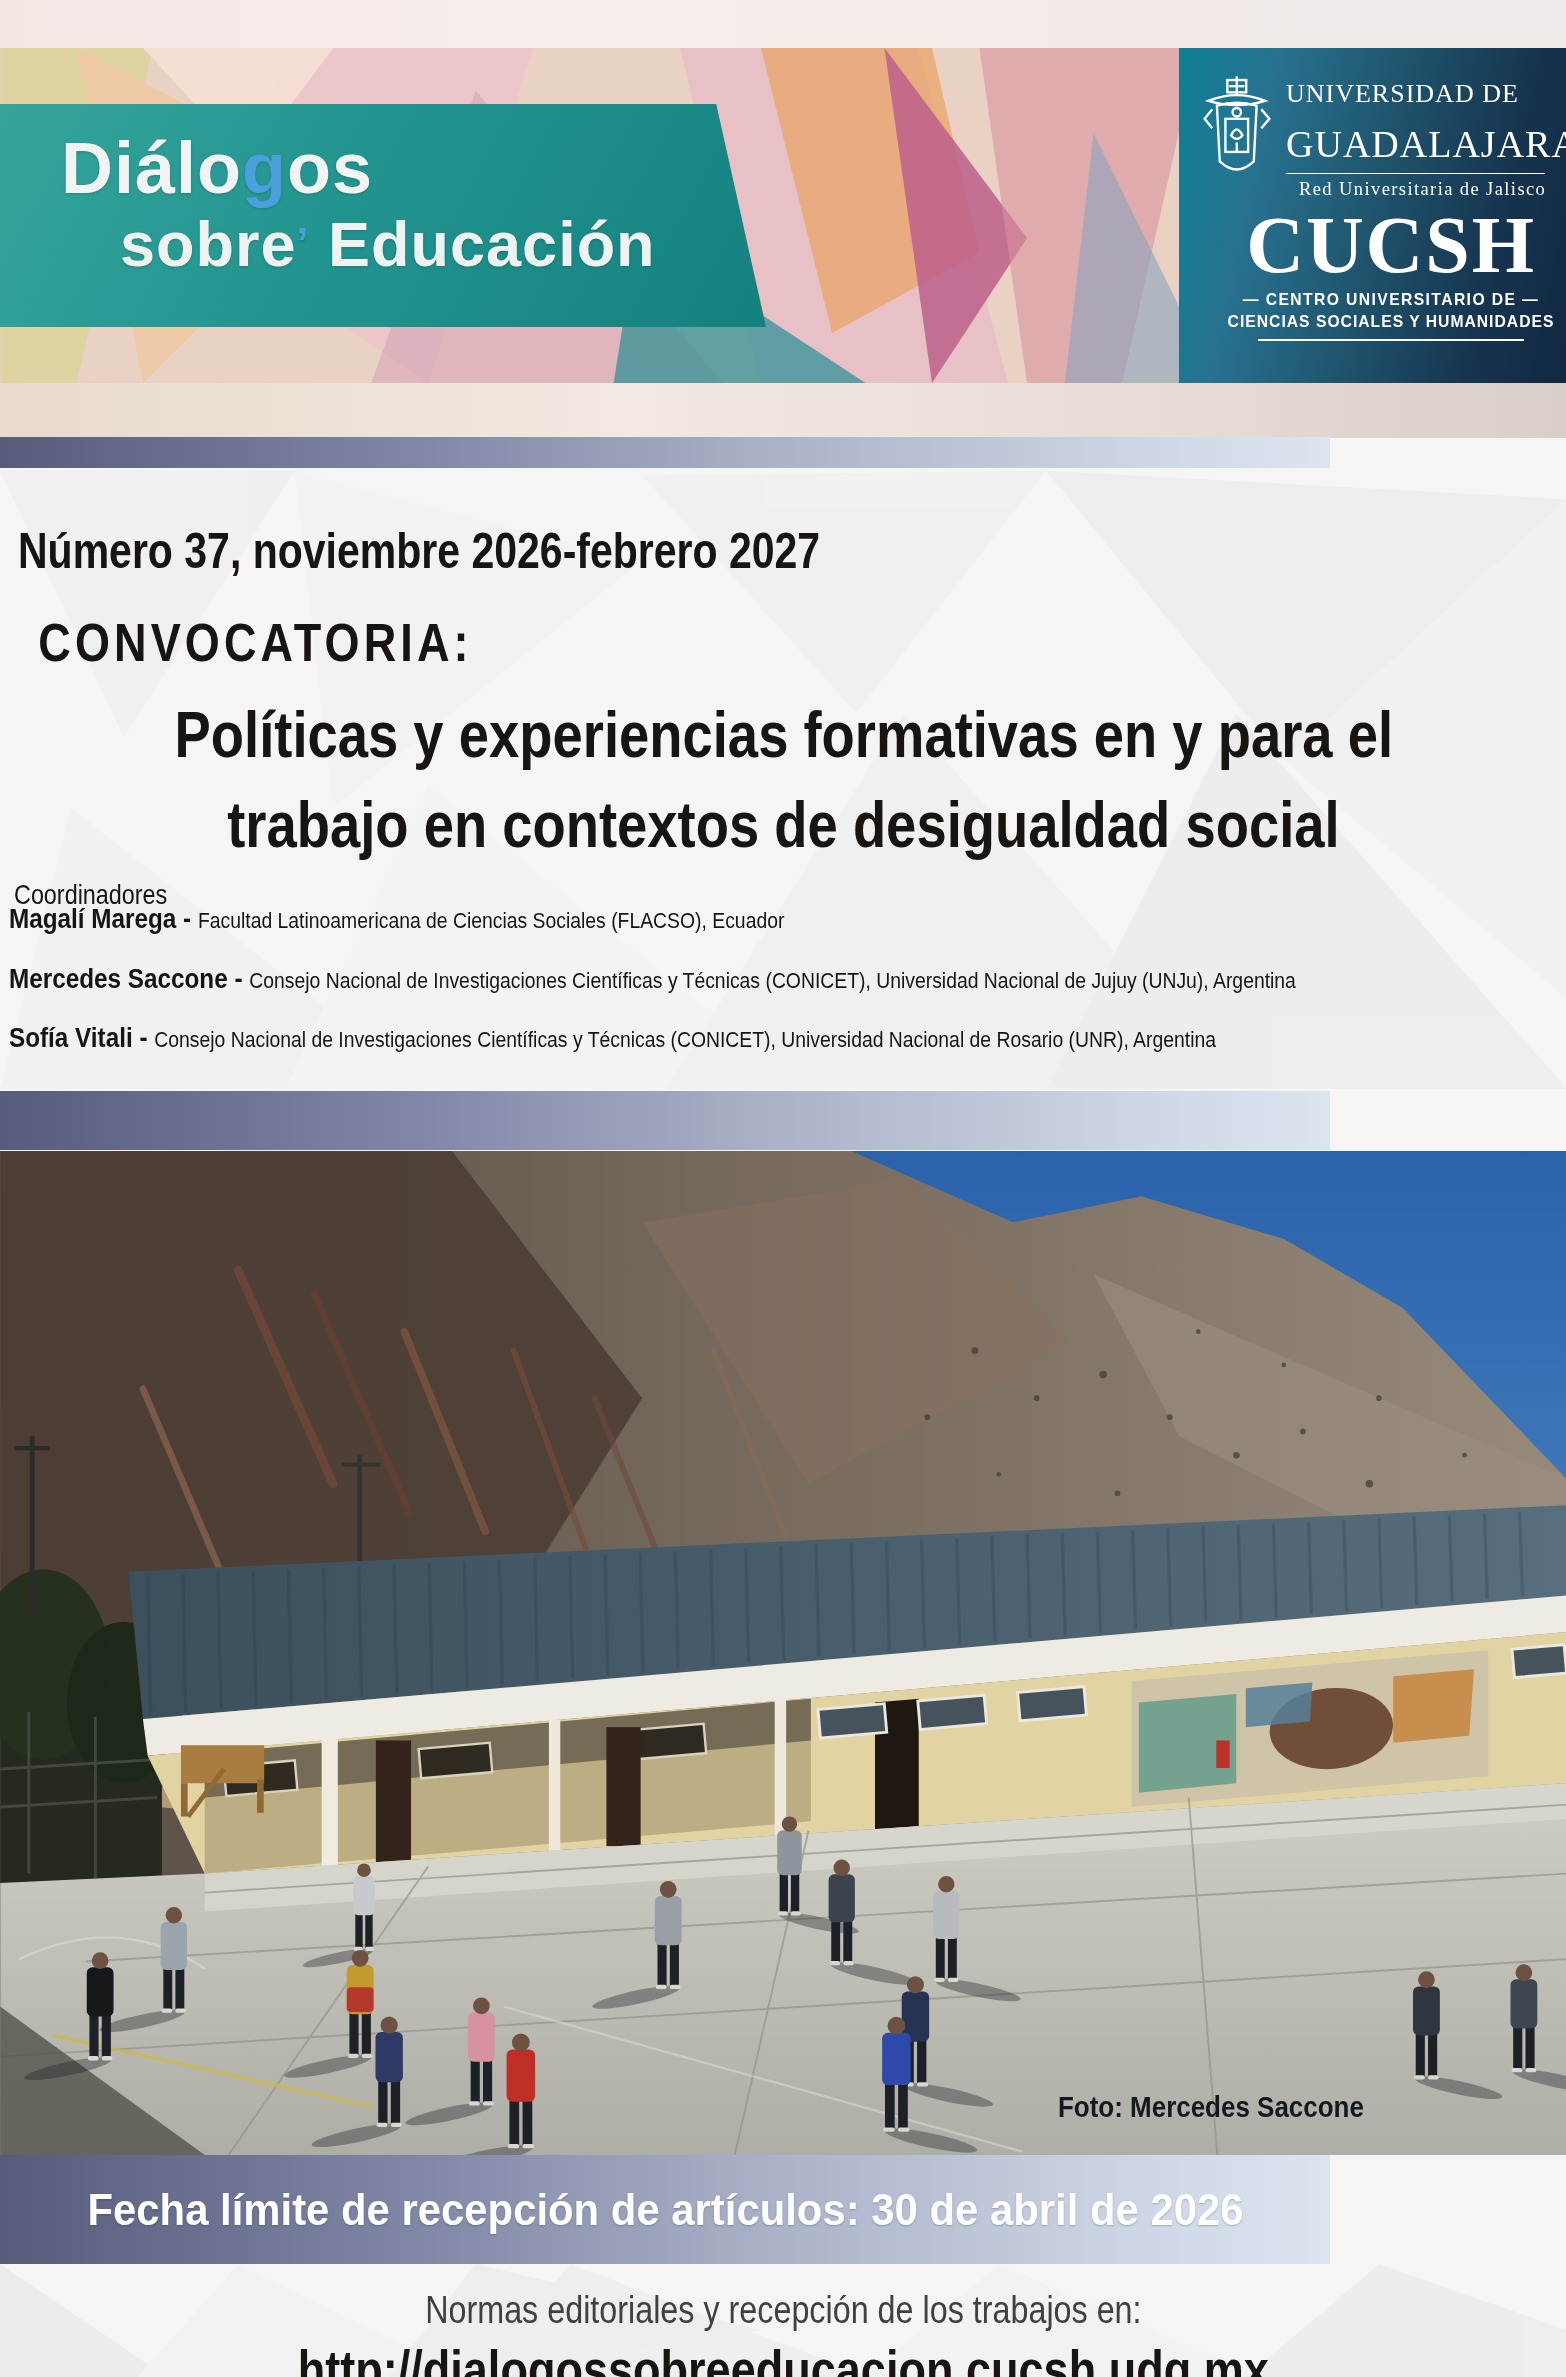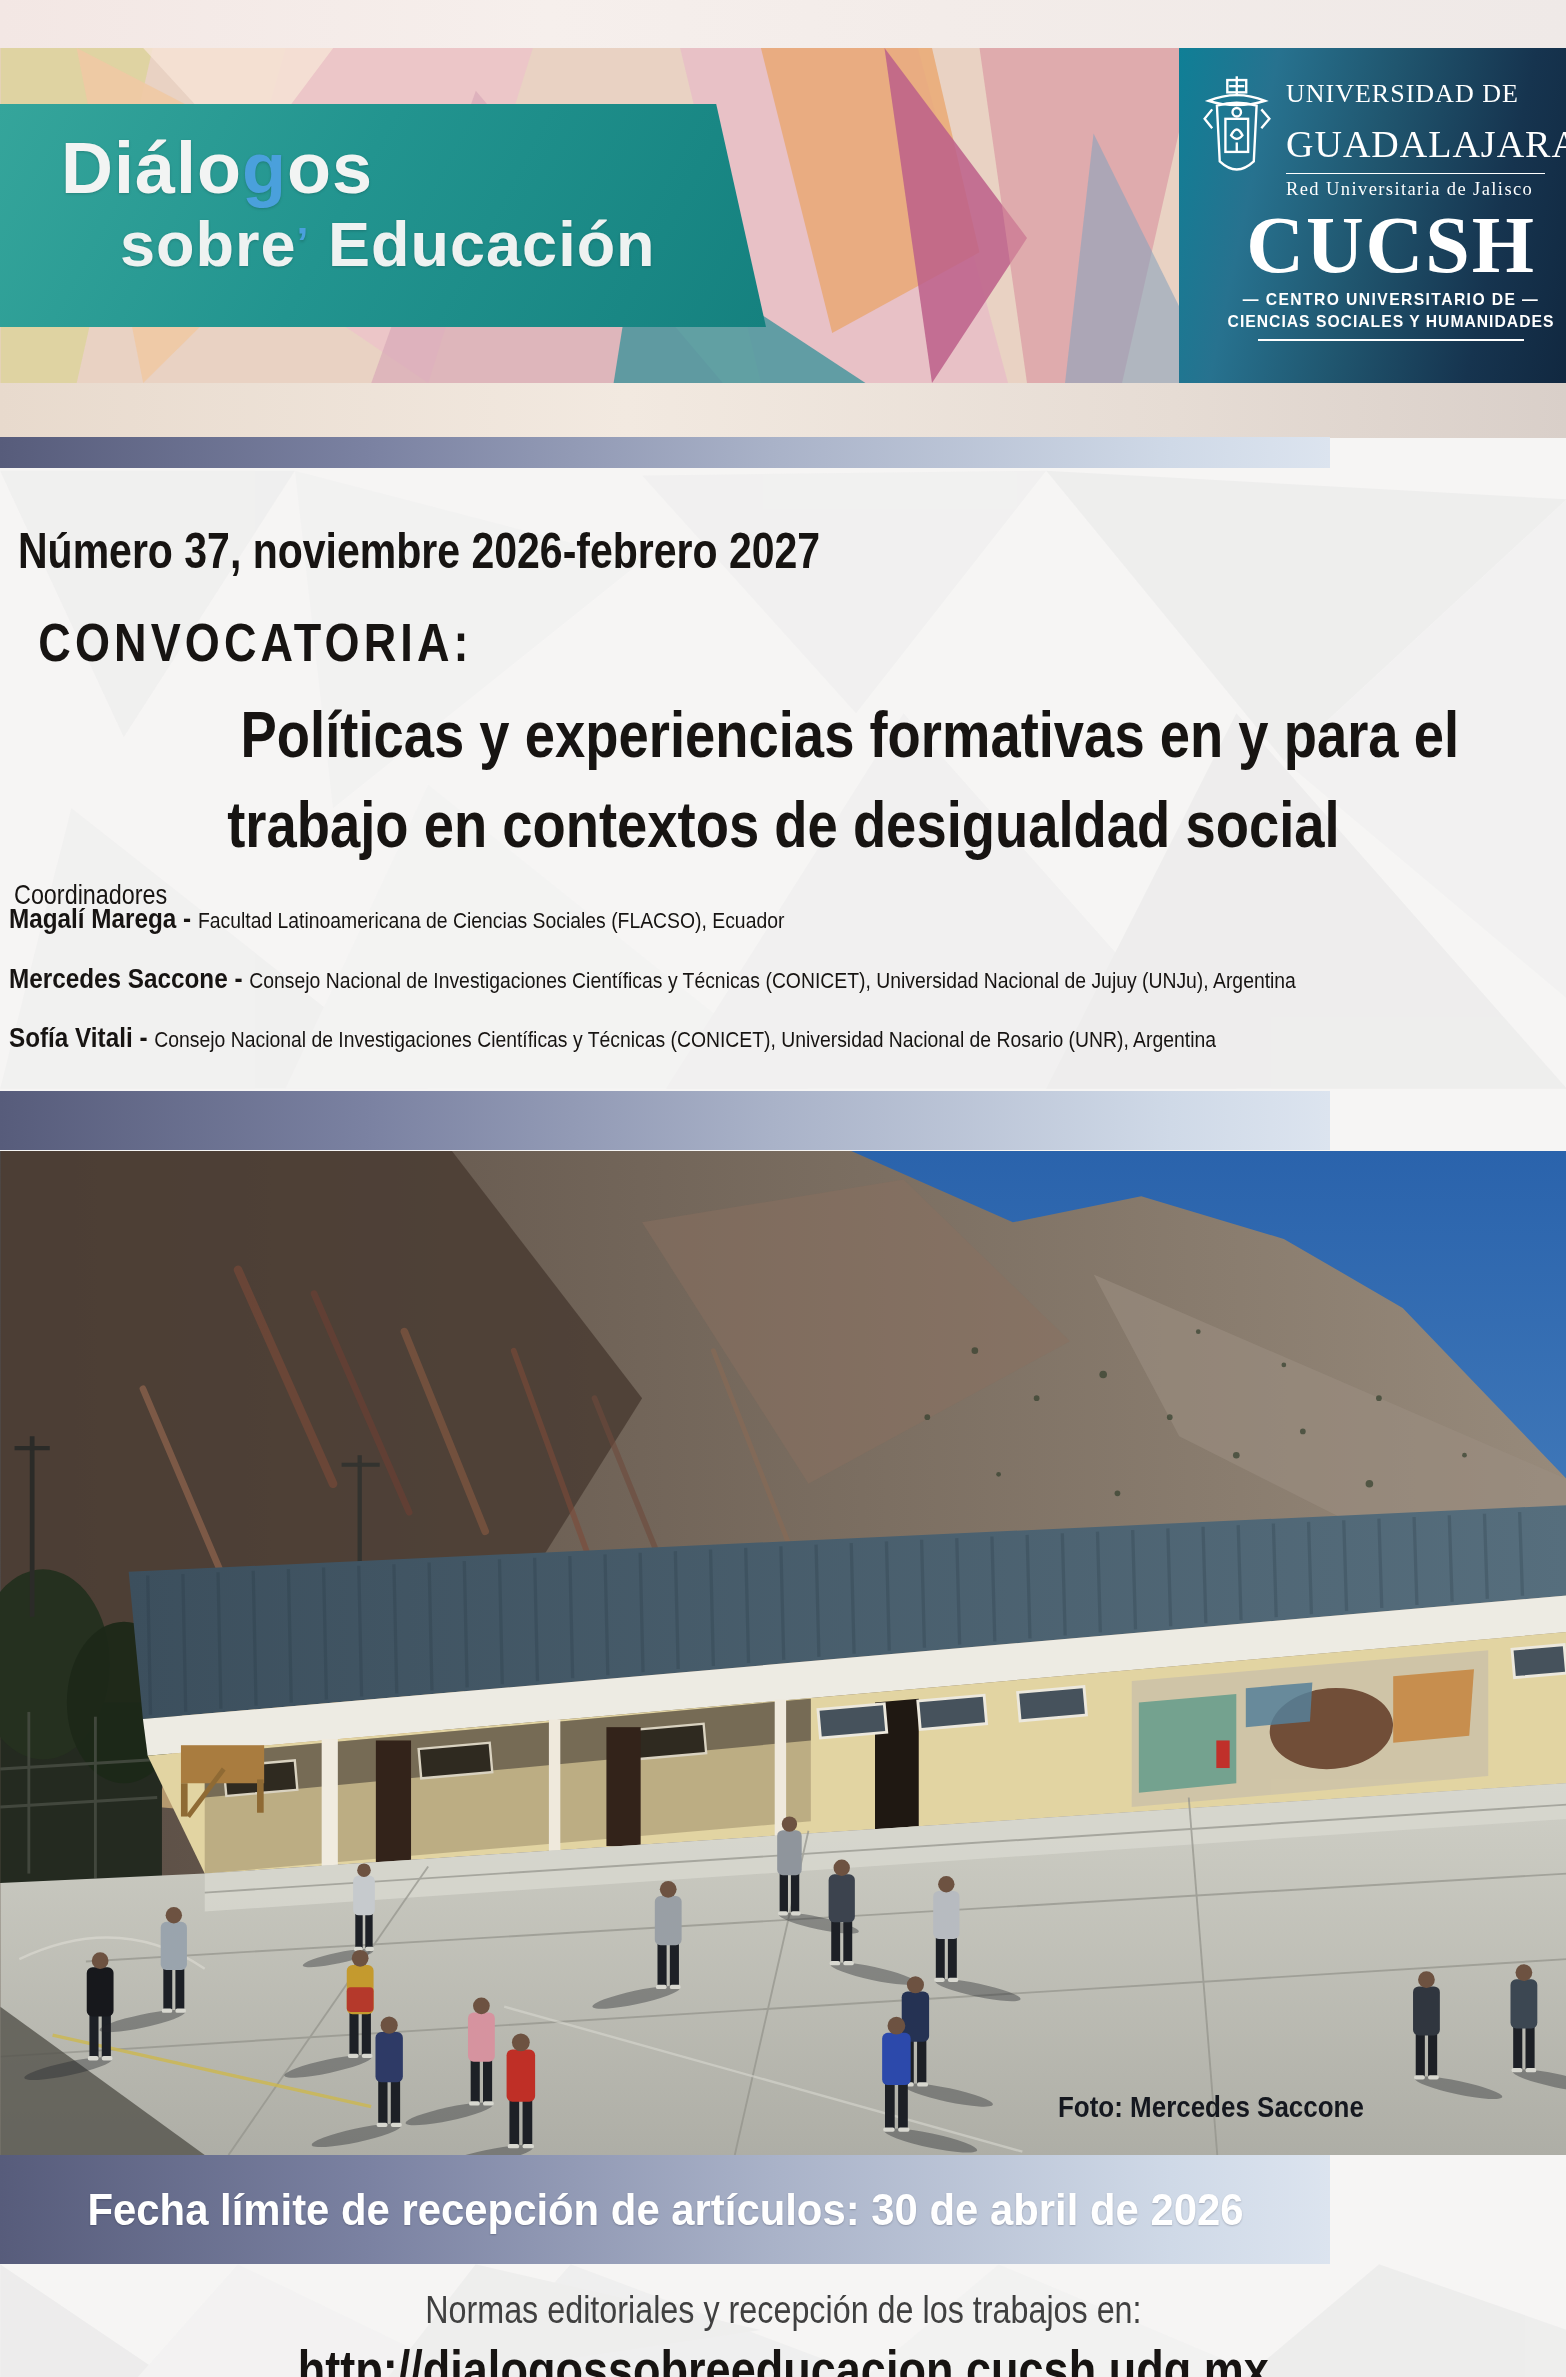--- a/index.html
+++ b/index.html
@@ -32,21 +32,21 @@
     color:#d9efe9; }
 
   #right-panel { position:absolute; left:1179px; top:0; width:388px; height:335px; z-index:3;
     background:linear-gradient(102deg,#0f7f96 0%,#27728f 22%,#20566f 48%,#16344f 78%,#112840 100%); color:#ffffff; }
   .udg-row { position:absolute; left:19px; top:27.6px; width:352px; height:124px; }
   .udg-crest { position:absolute; left:0; top:0; }
   .udg-text { position:absolute; left:88px; top:3.8px; width:264px; font-family:"Liberation Serif", serif; }
   .udg-name1 { font-size:26px; letter-spacing:1px; }
   .udg-name2 { font-size:38px; letter-spacing:1px; margin-top:13px;font-family:Liberation Serif, serif; }
   .udg-rule { width:259px; height:1.4px; background:#ffffff; margin-top:6.7px; }
-  .udg-net { font-size:18.5px; letter-spacing:1.4px; margin-top:4.8px; }
+  .udg-net { font-size:18.5px; letter-spacing:1.4px; margin-top:4.8px;margin-left:13px; }
   .cucsh-block { position:absolute; left:0; top:157px; width:424px; text-align:center; }
   .cucsh-acronym { font-family:"Liberation Serif", serif; font-weight:700; font-size:80px; letter-spacing:1.9px; line-height:1; }
   .cucsh-sub1 { font-size:15.7px; font-weight:700; letter-spacing:1.4px; margin-top:5.7px; }
   .cucsh-sub2 { font-size:15.7px; font-weight:700; letter-spacing:1px; margin-top:4.8px; }
   .cucsh-underline { width:266px; height:1.9px; background:#ffffff; margin:7.6px auto 0 auto; }
 
   
   #band-beige { position:absolute; left:0; top:383px; width:1567px; height:55px; z-index:1;
     background:linear-gradient(90deg,#e8dacd 0%,#f2e9e0 40%,#e6dcd4 75%,#d9cfc9 100%); }
 
@@ -59,21 +59,21 @@
   #deadline-text { color:#ffffff; font-size:45px; font-weight:700; white-space:nowrap;
     display:inline-block; transform:scaleX(.93); transform-origin:50% 50%; text-shadow:0 1px 1.9px rgba(20,25,45,.25); }
 
   
   .mid-text { position:absolute; z-index:2; color:#171412;margin-top:41px; }
   .cond { display:inline-block; transform:scaleX(.82); transform-origin:0 50%; white-space:nowrap; }
   .cond-c { display:inline-block; transform:scaleX(.85); transform-origin:50% 50%; white-space:nowrap; }
   #issue-line { left:18px; top:481px; font-size:50px; font-weight:700; }
   #convocatoria { left:0; top:571px; width:1271px; text-align:left; font-size:53px; font-weight:700; }
   #convocatoria .cond-c { letter-spacing:4.8px; }
-  #title-line1 { left:0; top:657px; width:1567px; text-align:right; font-size:64px; font-weight:700; }
+  #title-line1 { left:0; top:657px; width:1567px; text-align:center; font-size:64px; font-weight:700; }
   #title-line2 { left:0; top:747px; width:1567px; text-align:center; font-size:64px; font-weight:700; }
   #coord-heading { left:14.3px; top:837px; font-size:28.5px; font-weight:400; }
   .coord-line { position:absolute; left:9px; z-index:2; color:#171412; white-space:nowrap; }
   .coord-line .cond { transform:scaleX(.88); }
   .coord-name { font-size:27.6px; font-weight:700; }
   .coord-affil { font-size:22px; font-weight:400; }
   #coord-0 { top:903px; } #coord-1 { top:963px; } #coord-2 { top:1022px; }
 
   
   #photo { position:absolute; left:0; top:1151px; width:1567px; height:1004px; z-index:1; overflow:hidden; background:#7b6f63; }

